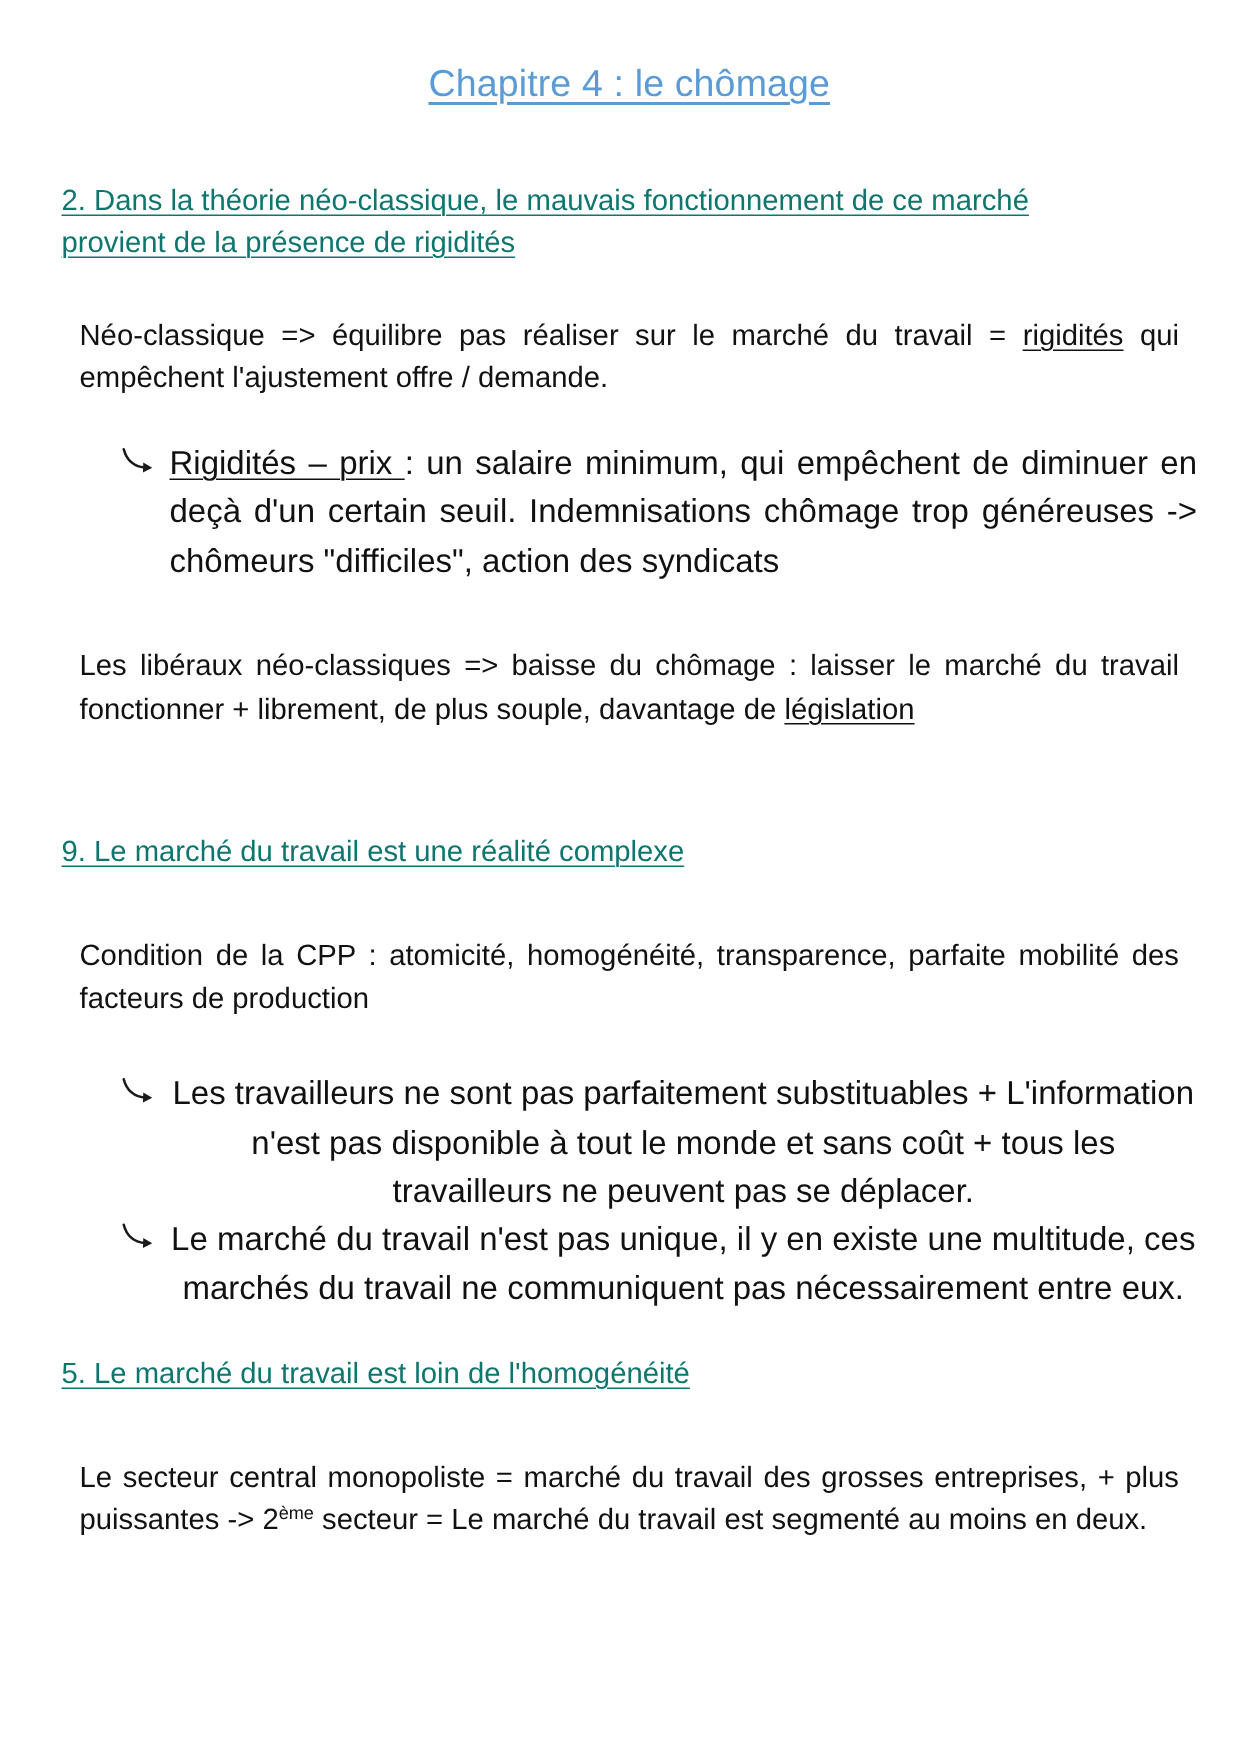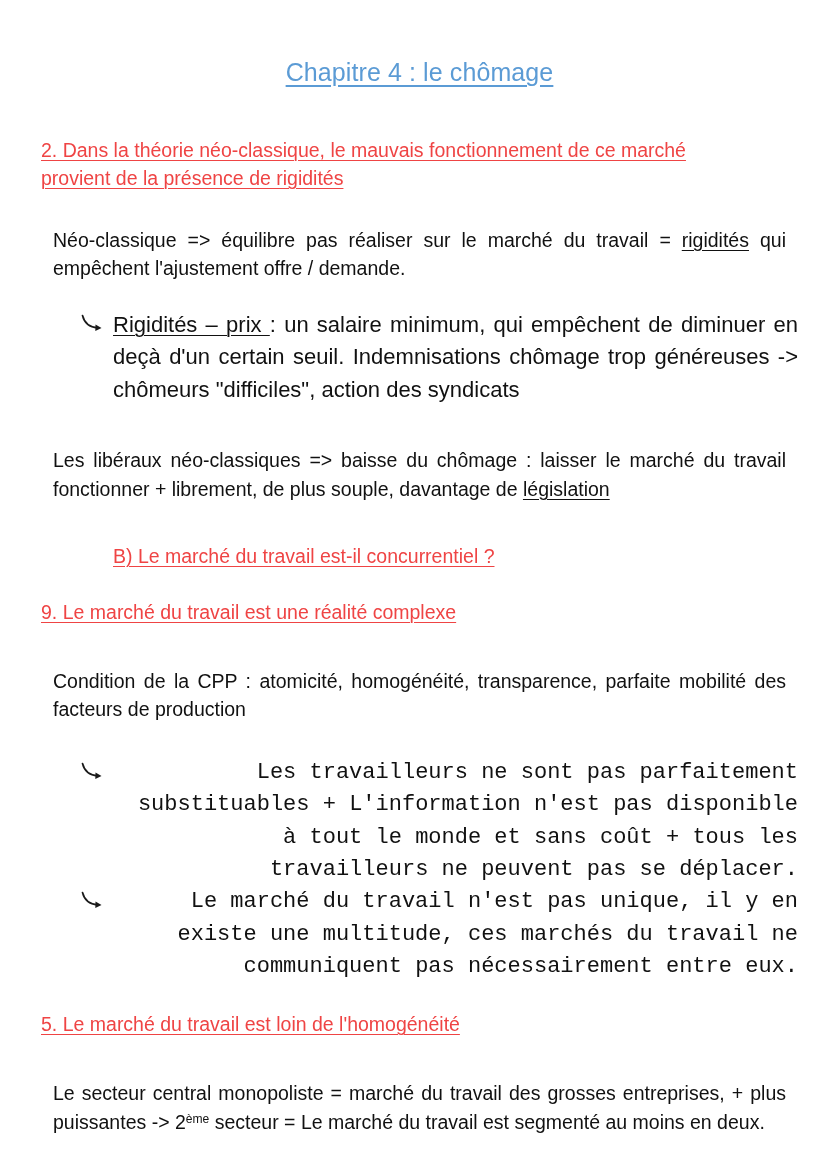--- a/index.html
+++ b/index.html
@@ -21,21 +21,21 @@
     height: 1175px;
     margin: 0 auto;
     background: #ffffff;
     overflow: hidden;
     box-sizing: border-box;
   }
 
   .content {
     position: absolute;
     left: 41px;
-    top: 16px;
+    top: 0;
     width: 757px;
   }
 
   
   .doc-title {
     margin: 0;
     padding-top: 41px;
     text-align: center;
     font-size: 25px;
     font-weight: 400;
@@ -48,21 +48,21 @@
     text-underline-offset: 4px;
     text-decoration-thickness: 1.5px;
   }
 
   
   .heading {
     margin: 0;
     font-size: 19.5px;
     font-weight: 400;
     line-height: 1.42;
-    color: #ef4444;
+    color: #0f766e;
     text-align: left;
   }
   .heading .u {
     text-decoration: underline;
     text-underline-offset: 3px;
     text-decoration-thickness: 1.2px;
   }
   .heading.indented {
     padding-left: 72px;
   }
@@ -92,22 +92,21 @@
   .bullet {
     position: relative;
     padding-left: 72px;
     font-size: 22px;
     line-height: 1.47;
     color: #111111;
     text-align: justify;
     text-justify: inter-word;
   }
   .bullet.ragged {
-    text-align: right;
-    font-family: Liberation Mono, monospace;
+    text-align: center;
   }
   .bullet .u {
     text-decoration: underline;
     text-underline-offset: 3px;
     text-decoration-thickness: 1.2px;
   }
   .bullet-marker {
     position: absolute;
     left: 39px;
     top: 4px;
@@ -167,21 +166,20 @@
         <span class="u">Rigidités – prix </span><span>: un salaire minimum, qui empêchent de diminuer en deçà d'un certain seuil. Indemnisations chômage trop généreuses -&gt; chômeurs "difficiles", action des syndicats</span>
       </li>
     </ul>
 
     <div class="gap-lg"></div>
 
     <p class="para"><span>Les libéraux néo-classiques =&gt; baisse du chômage : laisser le marché du travail fonctionner + librement, de plus souple, davantage de </span><span class="u">législation</span><span></span></p>
 
     <div class="gap-lg"></div>
 
-    <div class="heading indented"><span class="u">B) Le marché du travail est-il concurrentiel ?</span></div>
 
     <div class="gap-lg"></div>
 
     <div class="heading"><span class="u">9. Le marché du travail est une réalité complexe</span></div>
 
     <div class="gap-lg"></div>
 
     <p class="para">Condition de la CPP : atomicité, homogénéité, transparence, parfaite mobilité des facteurs de production</p>
 
     <div class="gap-md"></div>

